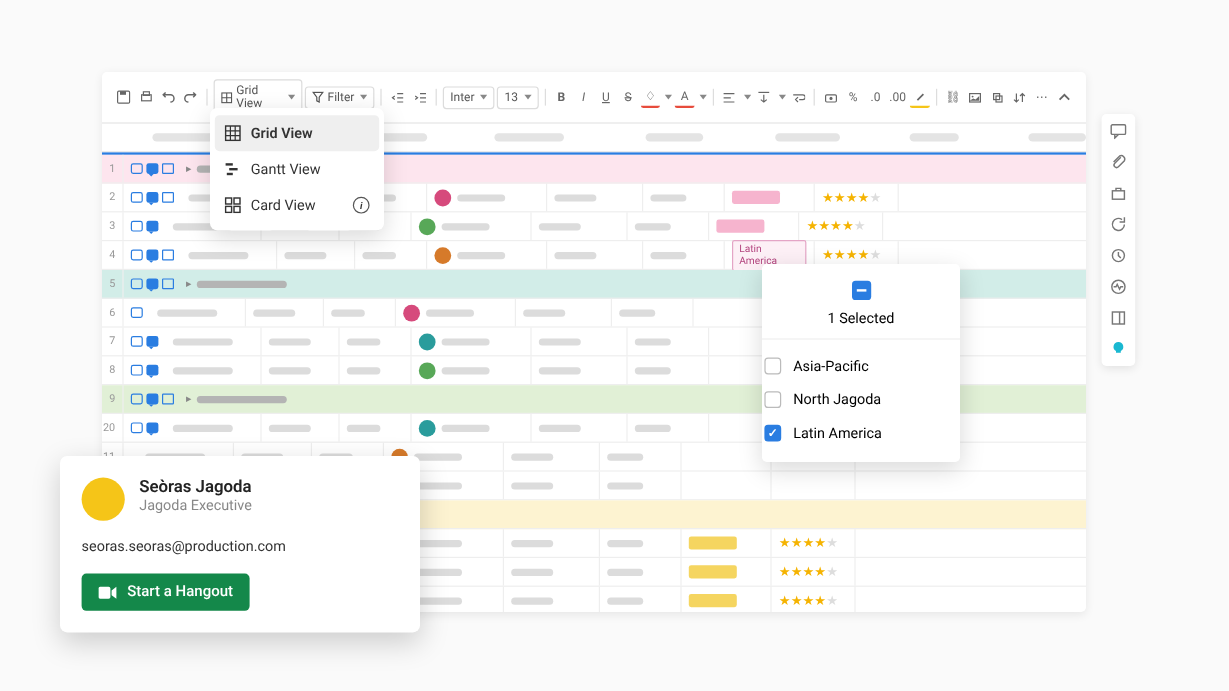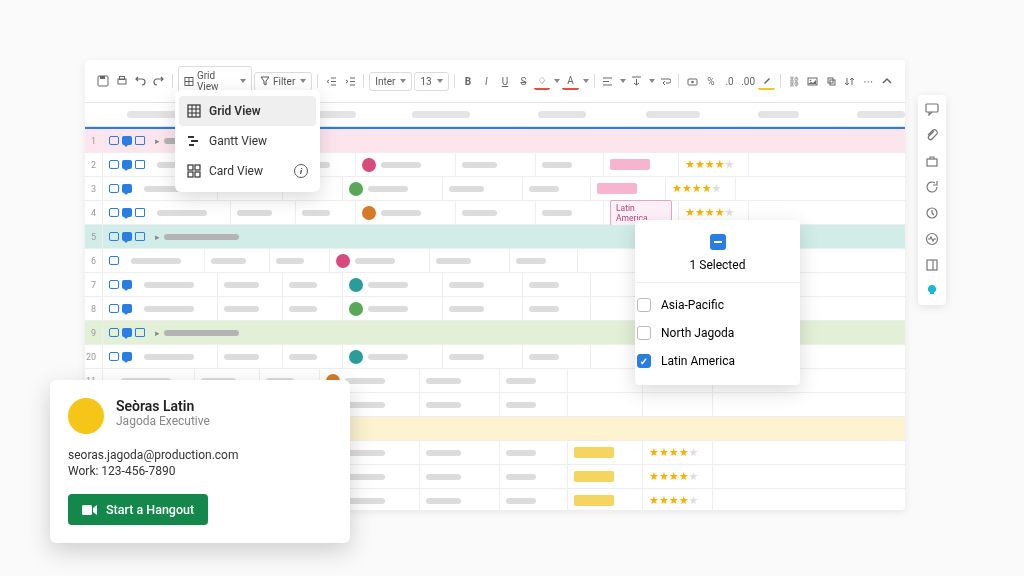--- a/index.html
+++ b/index.html
@@ -763,26 +763,25 @@
       <svg width="14" height="14" viewBox="0 0 14 14">
         <path d="M7 1 a4 4 0 0 1 2 7.5 V10 h-4 V8.5 A4 4 0 0 1 7 1 Z M5.5 11.5 h3 M6 13 h2" fill="currentColor"></path>
       </svg>
     </span>
 </div>
 
 <div class="contact-card">
   <div class="cc-head">
     <span class="cc-ava"></span>
     <div>
-      <div class="cc-name">Seòras Latin</div>
+      <div class="cc-name">Seòras Jagoda</div>
       <div class="cc-title">Jagoda Executive</div>
     </div>
   </div>
-  <div class="cc-line">seoras.jagoda@production.com</div>
-  <div class="cc-line">Work: 123-456-7890</div>
+  <div class="cc-line">seoras.seoras@production.com</div>
   <div class="cc-btn">
     <svg width="16" height="12" viewBox="0 0 16 12">
         <rect x="0" y="1" width="10" height="10" rx="1.5" fill="white"></rect>
         <path d="M11 4 L15 1 V11 L11 8 Z" fill="white"></path>
       </svg>
     <span>Start a Hangout</span>
   </div>
 </div>
 
 </body></html>

